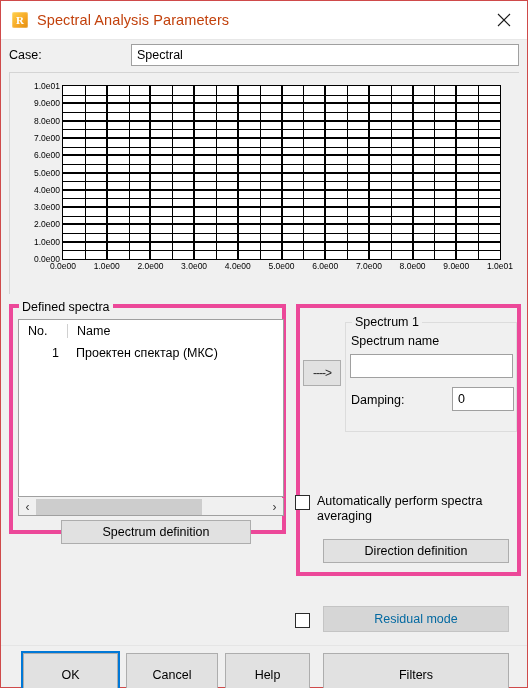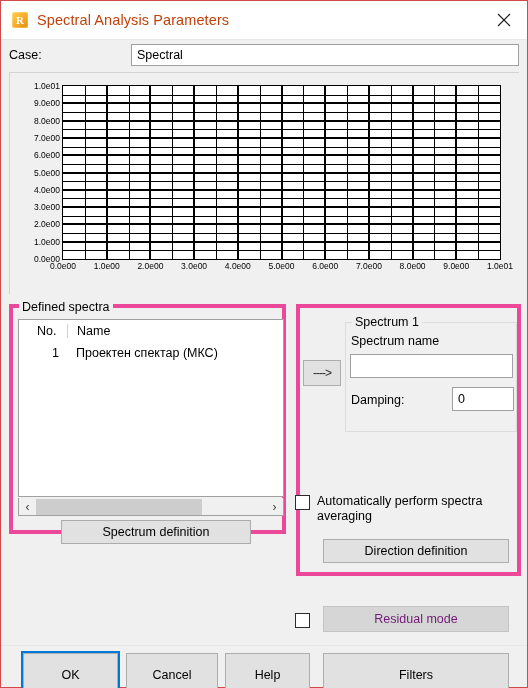--- a/index.html
+++ b/index.html
@@ -100,42 +100,42 @@
   #left-group{left:8px;top:10px;width:277px;height:230px;}
   #right-group{left:295px;top:10px;width:225px;height:272px;}
   .listbox{
     position:absolute;left:5px;top:11px;width:266px;height:178px;
     background:#fff;border:1px solid #a0a0a0;box-sizing:border-box;
     overflow:hidden;
   }
   .list-head{
     display:flex;height:22px;align-items:center;font-size:12.5px;
   }
-  .col-no{width:48px;text-align:left;padding-left:18px;box-sizing:border-box;}
+  .col-no{width:48px;text-align:left;padding-left:9px;box-sizing:border-box;}
   .col-name{padding-left:9px;border-left:1px solid #d0d0d0;flex:1;box-sizing:border-box;}
   .list-row{display:flex;height:21px;align-items:center;font-size:12.5px;}
   .list-row .col-no{text-align:right;padding-right:8px;padding-left:0;}
   .list-row .col-name{border-left:none;}
   .hscroll{
     position:absolute;left:5px;top:190px;width:266px;height:18px;
     border:1px solid #a0a0a0;border-top:none;box-sizing:border-box;
     background:#f0f0f0;display:flex;align-items:center;
   }
   .hscroll .arrow{
     width:17px;height:16px;display:flex;align-items:center;justify-content:center;
     font-size:12px;color:#3c3c3c;font-family:"Liberation Sans",sans-serif;
   }
   .hscroll .track{flex:1;height:16px;position:relative;background:#f0f0f0;}
   .hscroll .thumb{position:absolute;left:0;top:0;height:16px;width:72%;background:#cdcdcd;}
   .btn{
     background:#e1e1e1;border:1px solid #adadad;box-sizing:border-box;
     font-family:"Liberation Sans", sans-serif;font-size:12.5px;color:#000;
     display:flex;align-items:center;justify-content:center;cursor:default;
   }
-  .btn.disabled{color:#701a75;background:#d6d6d6;border-color:#c4c4c4;}
+  .btn.disabled{color:#0369a1;background:#d6d6d6;border-color:#c4c4c4;}
   #spectrum-definition-button{position:absolute;left:48px;top:212px;width:190px;height:24px;}
   
   .inner-group{
     position:absolute;left:45px;top:14px;width:172px;height:110px;
     border:1px solid #dcdcdc;box-sizing:border-box;
   }
   .inner-group > .legend{
     position:absolute;top:-8px;left:6px;background:#f0f0f0;padding:0 3px;
     font-size:12.5px;white-space:nowrap;
   }

